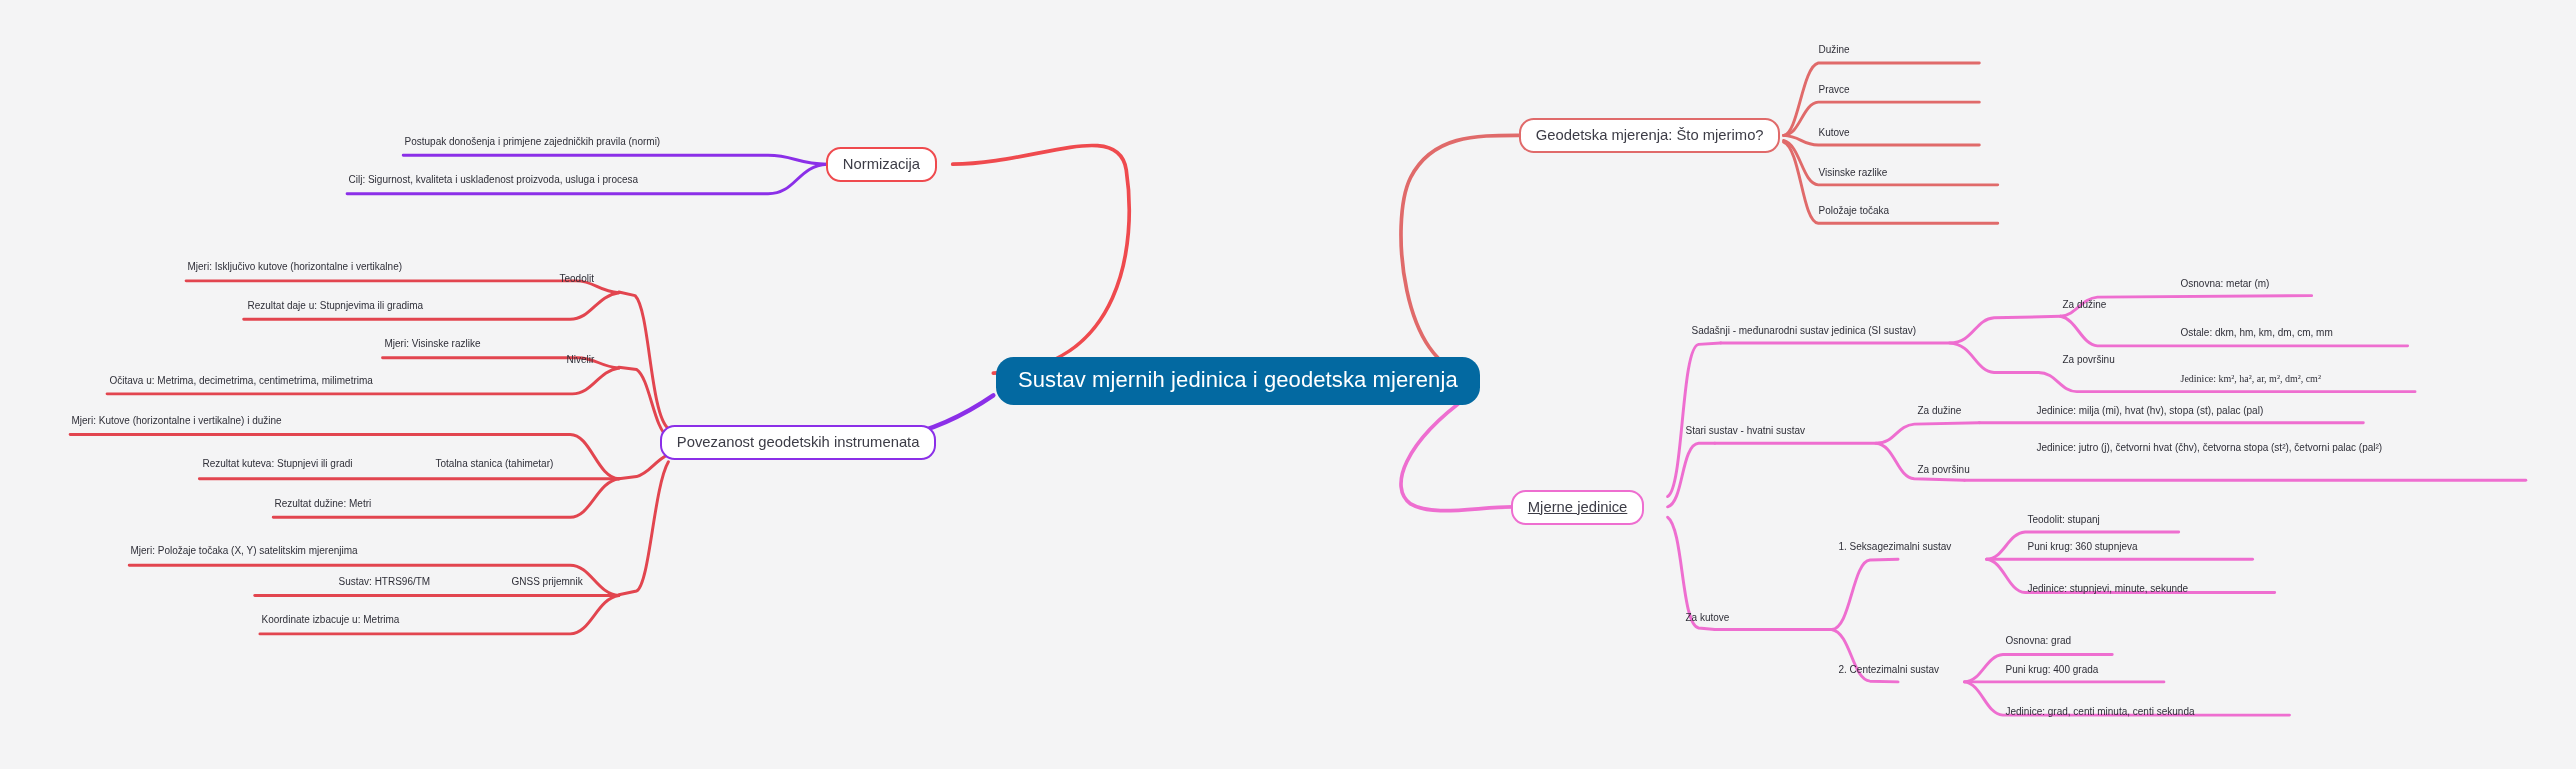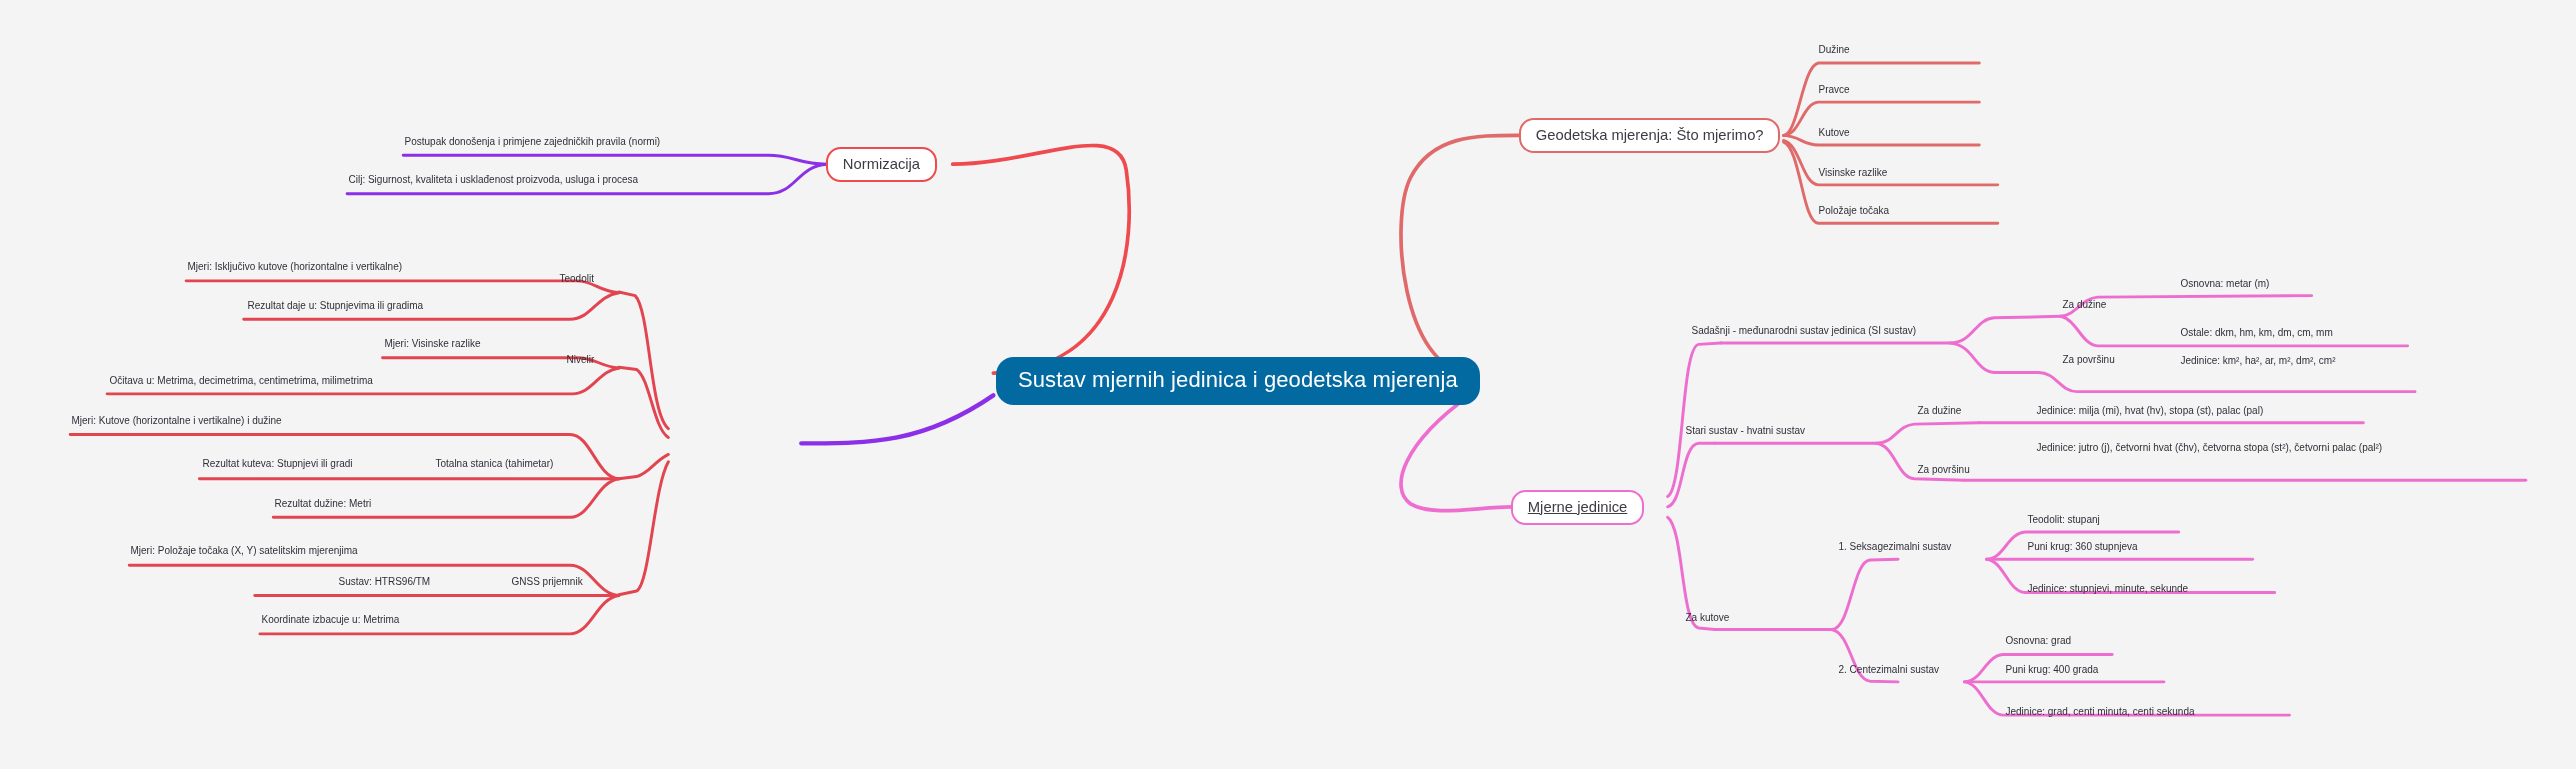--- a/index.html
+++ b/index.html
@@ -119,20 +119,21 @@
     <path d="M2660,923 L2730,923 L2930,923" stroke="#ee6ed0" stroke-width="4"></path>
     <path d="M2660,923 C2684,926 2688,966 2712,968 L3100,968" stroke="#ee6ed0" stroke-width="4"></path>
   </svg>
 
   <div class="node root" style="left:996px;top:357px;">Sustav mjernih jedinica i geodetska mjerenja</div>
 
   <div class="node pill crimson" style="left:826px;top:147px;">Normizacija</div>
   <div class="node lbl" style="left:403px;top:136px;">Postupak donošenja i primjene zajedničkih pravila (normi)</div>
   <div class="node lbl" style="left:347px;top:174px;">Cilj: Sigurnost, kvaliteta i usklađenost proizvoda, usluga i procesa</div>
 
+  <div class="node pill violet" style="left:660px;top:425px;">Povezanost geodetskih instrumenata</div>
 
   <div class="node lbl" style="left:558px;top:273px;">Teodolit</div>
   <div class="node lbl" style="left:186px;top:261px;">Mjeri: Isključivo kutove (horizontalne i vertikalne)</div>
   <div class="node lbl" style="left:246px;top:300px;">Rezultat daje u: Stupnjevima ili gradima</div>
 
   <div class="node lbl" style="left:565px;top:354px;">Nivelir</div>
   <div class="node lbl" style="left:383px;top:338px;">Mjeri: Visinske razlike</div>
   <div class="node lbl" style="left:108px;top:375px;">Očitava u: Metrima, decimetrima, centimetrima, milimetrima</div>
 
   <div class="node lbl" style="left:434px;top:458px;">Totalna stanica (tahimetar)</div>
@@ -152,21 +153,21 @@
   <div class="node lbl" style="left:1817px;top:167px;">Visinske razlike</div>
   <div class="node lbl" style="left:1817px;top:205px;">Položaje točaka</div>
 
   <div class="node pill magenta" style="left:1511px;top:490px;text-decoration:underline;">Mjerne jedinice</div>
 
   <div class="node lbl" style="left:1690px;top:325px;">Sadašnji - međunarodni sustav jedinica (SI sustav)</div>
   <div class="node lbl" style="left:2061px;top:299px;">Za dužine</div>
   <div class="node lbl" style="left:2179px;top:278px;">Osnovna: metar (m)</div>
   <div class="node lbl" style="left:2179px;top:327px;">Ostale: dkm, hm, km, dm, cm, mm</div>
   <div class="node lbl" style="left:2061px;top:354px;">Za površinu</div>
-  <div class="node lbl" style="left:2179px;top:355px;">Jedinice: km², ha², ar, m², dm², cm²</div>
+  <div class="node lbl" style="left:2179px;top:373px;font-family:Liberation Serif, serif;">Jedinice: km², ha², ar, m², dm², cm²</div>
 
   <div class="node lbl" style="left:1684px;top:425px;">Stari sustav - hvatni sustav</div>
   <div class="node lbl" style="left:1916px;top:405px;">Za dužine</div>
   <div class="node lbl" style="left:2035px;top:405px;">Jedinice: milja (mi), hvat (hv), stopa (st), palac (pal)</div>
   <div class="node lbl" style="left:1916px;top:464px;">Za površinu</div>
   <div class="node lbl wrap" style="left:2035px;top:442px;width:487px;">Jedinice: jutro (j), četvorni hvat (čhv), četvorna stopa (st²), četvorni palac (pal²)</div>
 
   <div class="node lbl" style="left:1684px;top:612px;">Za kutove</div>
 
   <div class="node lbl" style="left:1837px;top:541px;">1. Seksagezimalni sustav</div>

